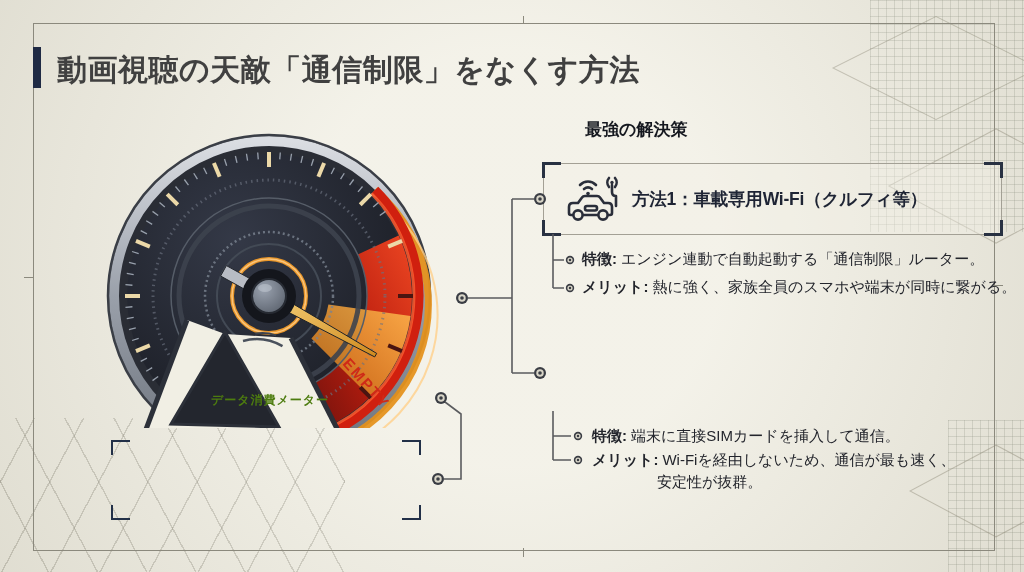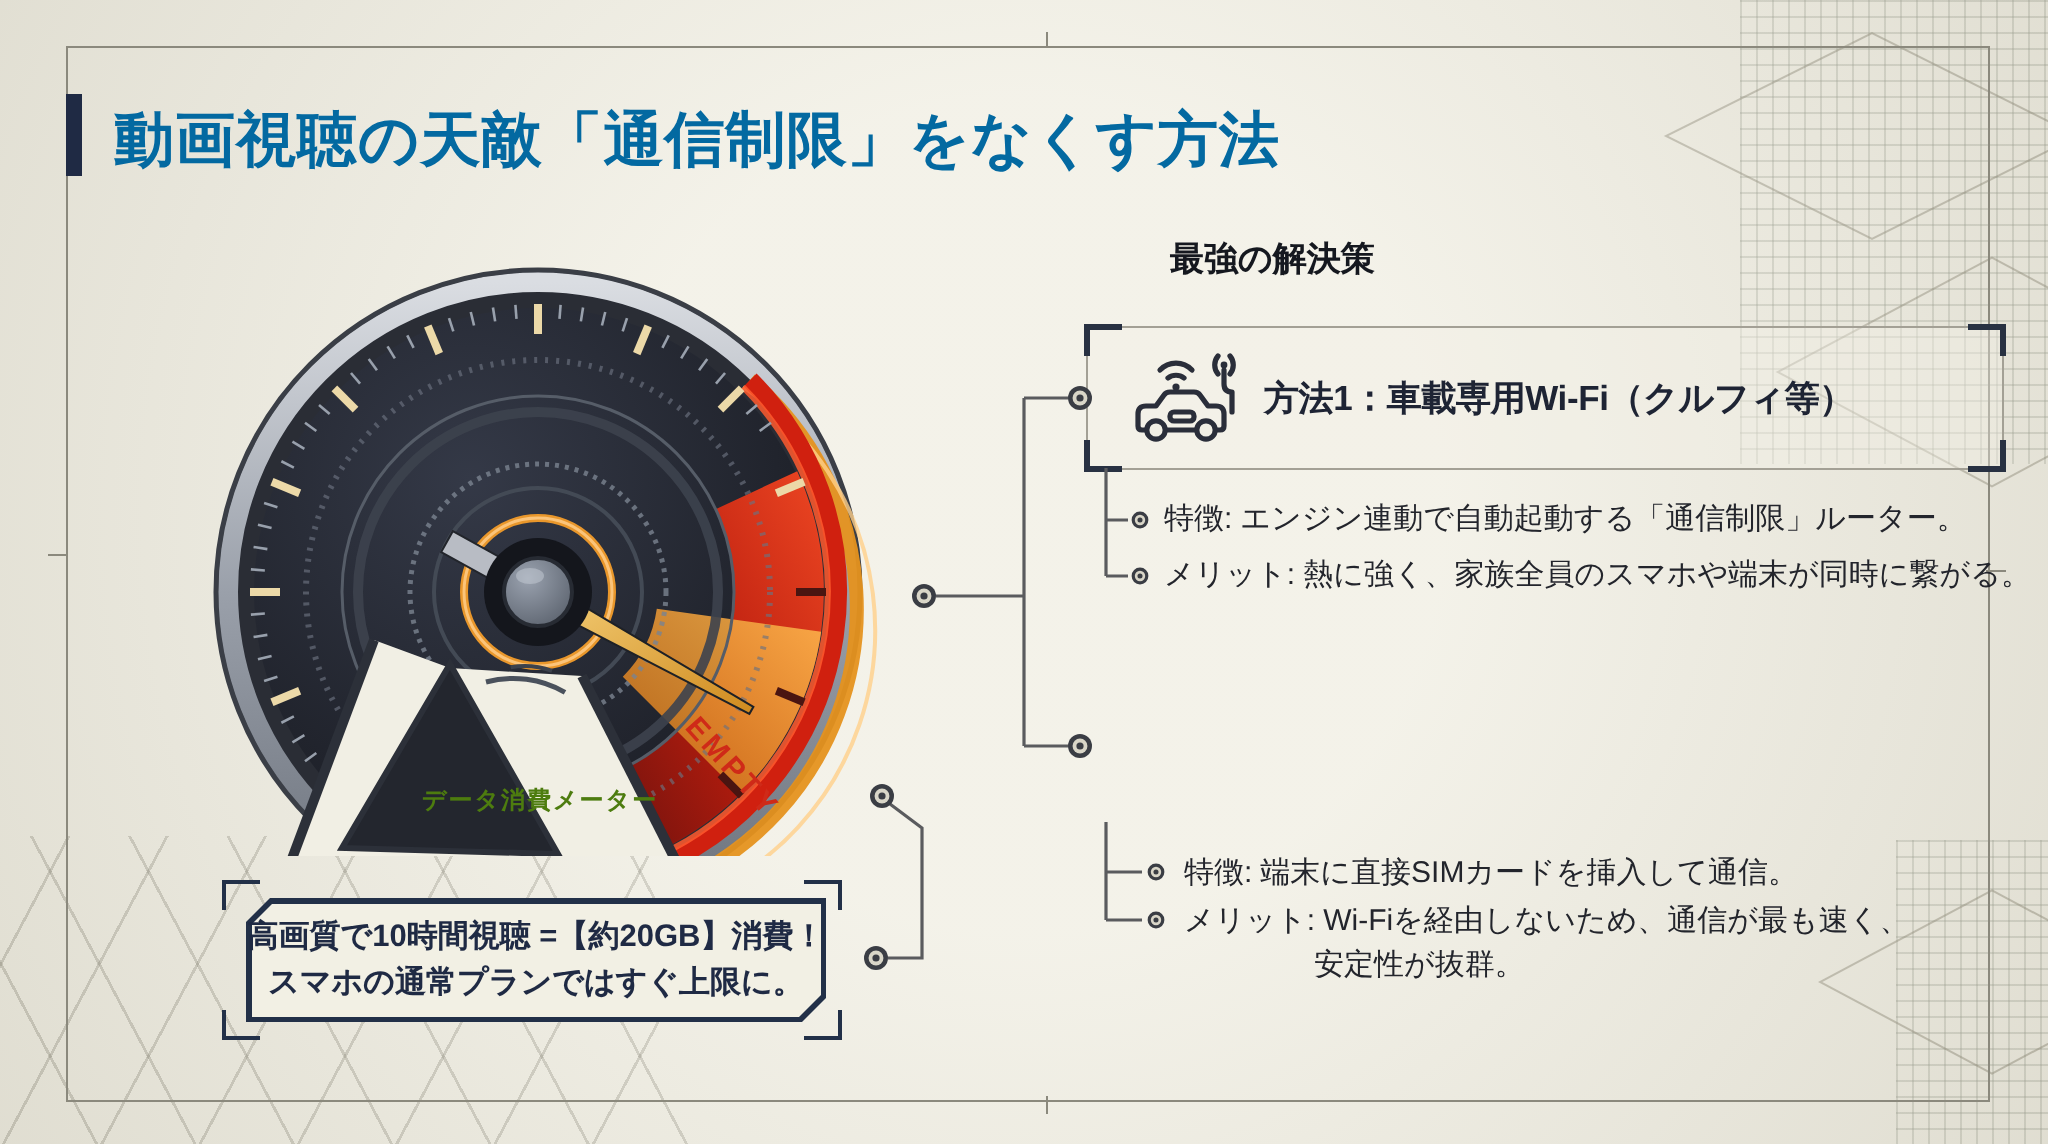--- a/index.html
+++ b/index.html
@@ -14,21 +14,21 @@
   .lattice{position:absolute;
     background-image:repeating-linear-gradient(62deg, transparent 0 42px, rgba(122,119,104,.30) 42px 43.4px),
                      repeating-linear-gradient(-62deg, transparent 0 42px, rgba(122,119,104,.30) 42px 43.4px);}
   .dm{position:absolute;border:1.2px solid rgba(145,142,124,.5);}
   
   .frame{position:absolute;left:33px;top:23px;width:960px;height:526px;border:1.2px solid #8b897d;}
   .tick{position:absolute;background:#8b897d;}
   
   .accent-bar{position:absolute;left:33px;top:47px;width:8px;height:41px;background:#1f2a44;}
   .main-title{position:absolute;left:57px;top:50px;font-size:30px;font-weight:bold;
-    color:#0369a1;letter-spacing:.5px;white-space:nowrap;}
+    color:#404040;letter-spacing:.5px;white-space:nowrap;}
   
   .gauge-svg{position:absolute;left:95px;top:128px;}
   .gauge-label{position:absolute;left:150px;top:392px;width:240px;text-align:center;
     font-size:12px;font-weight:bold;color:#4d7c0f;letter-spacing:1px;}
   
   .warn-wrap{position:absolute;left:112px;top:441px;width:308px;height:78px;}
   .corner{position:absolute;width:17px;height:13px;}
   .c-tl{left:-1px;top:-1px;border-left:2.5px solid #223048;border-top:2.5px solid #223048;}
   .c-tr{right:-1px;top:-1px;border-right:2.5px solid #223048;border-top:2.5px solid #223048;}
   .c-bl{left:-1px;bottom:-1px;border-left:2.5px solid #223048;border-bottom:2.5px solid #223048;}
@@ -46,21 +46,21 @@
   .m-tl{left:-2px;top:-2px;border-left:3px solid #283142;border-top:3px solid #283142;}
   .m-tr{right:-2px;top:-2px;border-right:3px solid #283142;border-top:3px solid #283142;}
   .m-bl{left:-2px;bottom:-2px;border-left:3px solid #283142;border-bottom:3px solid #283142;}
   .m-br{right:-2px;bottom:-2px;border-right:3px solid #283142;border-bottom:3px solid #283142;}
   .m-icon{position:absolute;left:17px;top:8px;}
   .m-title{position:absolute;left:88px;top:0;bottom:0;display:flex;align-items:center;
     font-weight:bold;color:#1e2434;white-space:nowrap;}
   #box1 .m-title{font-size:17.5px;letter-spacing:-.2px;}
   #box2 .m-title{font-size:16.5px;letter-spacing:-.4px;}
   .bullet{position:absolute;font-size:15px;color:#23252c;white-space:nowrap;}
-  .bullet b{font-weight:normal;margin-right:4px;}
+  .bullet b{font-weight:bold;margin-right:4px;}
   .overlay-svg{position:absolute;left:0;top:0;pointer-events:none;}
 </style>
 </head>
 <body>
 
 <div class="stage">
 
   <div class="grid-patch" style="left:870px;top:0;width:154px;height:232px"></div>
   <div class="grid-patch" style="left:948px;top:420px;width:76px;height:152px"></div>
   <div class="lattice" style="left:0;top:418px;width:345px;height:154px"></div>
@@ -196,27 +196,20 @@
     <path d="M148 213 A52 52 0 0 1 187.5 218.2" fill="none" stroke="#4a515c" stroke-width="2.5"></path>
     <path d="M160.3 205.6 A40 40 0 0 1 181.0 207.4" fill="none" stroke="#3c424c" stroke-width="2"></path>
   </svg>
   <div class="gauge-label">データ消費メーター</div>
 
   <div class="warn-wrap">
     <span class="corner c-tl"></span>
     <span class="corner c-tr"></span>
     <span class="corner c-bl"></span>
     <span class="corner c-br"></span>
-    <div class="warn-border">
-      <div class="warn-fill"></div>
-      <div class="warn-text">
-        <div>高画質で10時間視聴 =【約20GB】消費！</div>
-        <div>スマホの通常プランではすぐ上限に。</div>
-      </div>
-    </div>
   </div>
 
   <div class="sol-heading">最強の解決策</div>
 
   <div class="method-box" id="box1" style="left:543px;top:163px;width:417px;height:70px">
     <span class="mb-corner m-tl"></span>
     <span class="mb-corner m-tr"></span>
     <span class="mb-corner m-bl"></span>
     <span class="mb-corner m-br"></span>
     <svg class="m-icon" width="62" height="56" viewBox="0 0 62 56" fill="none" stroke="#2a2e3a" stroke-width="2.6" stroke-linecap="round" stroke-linejoin="round">

